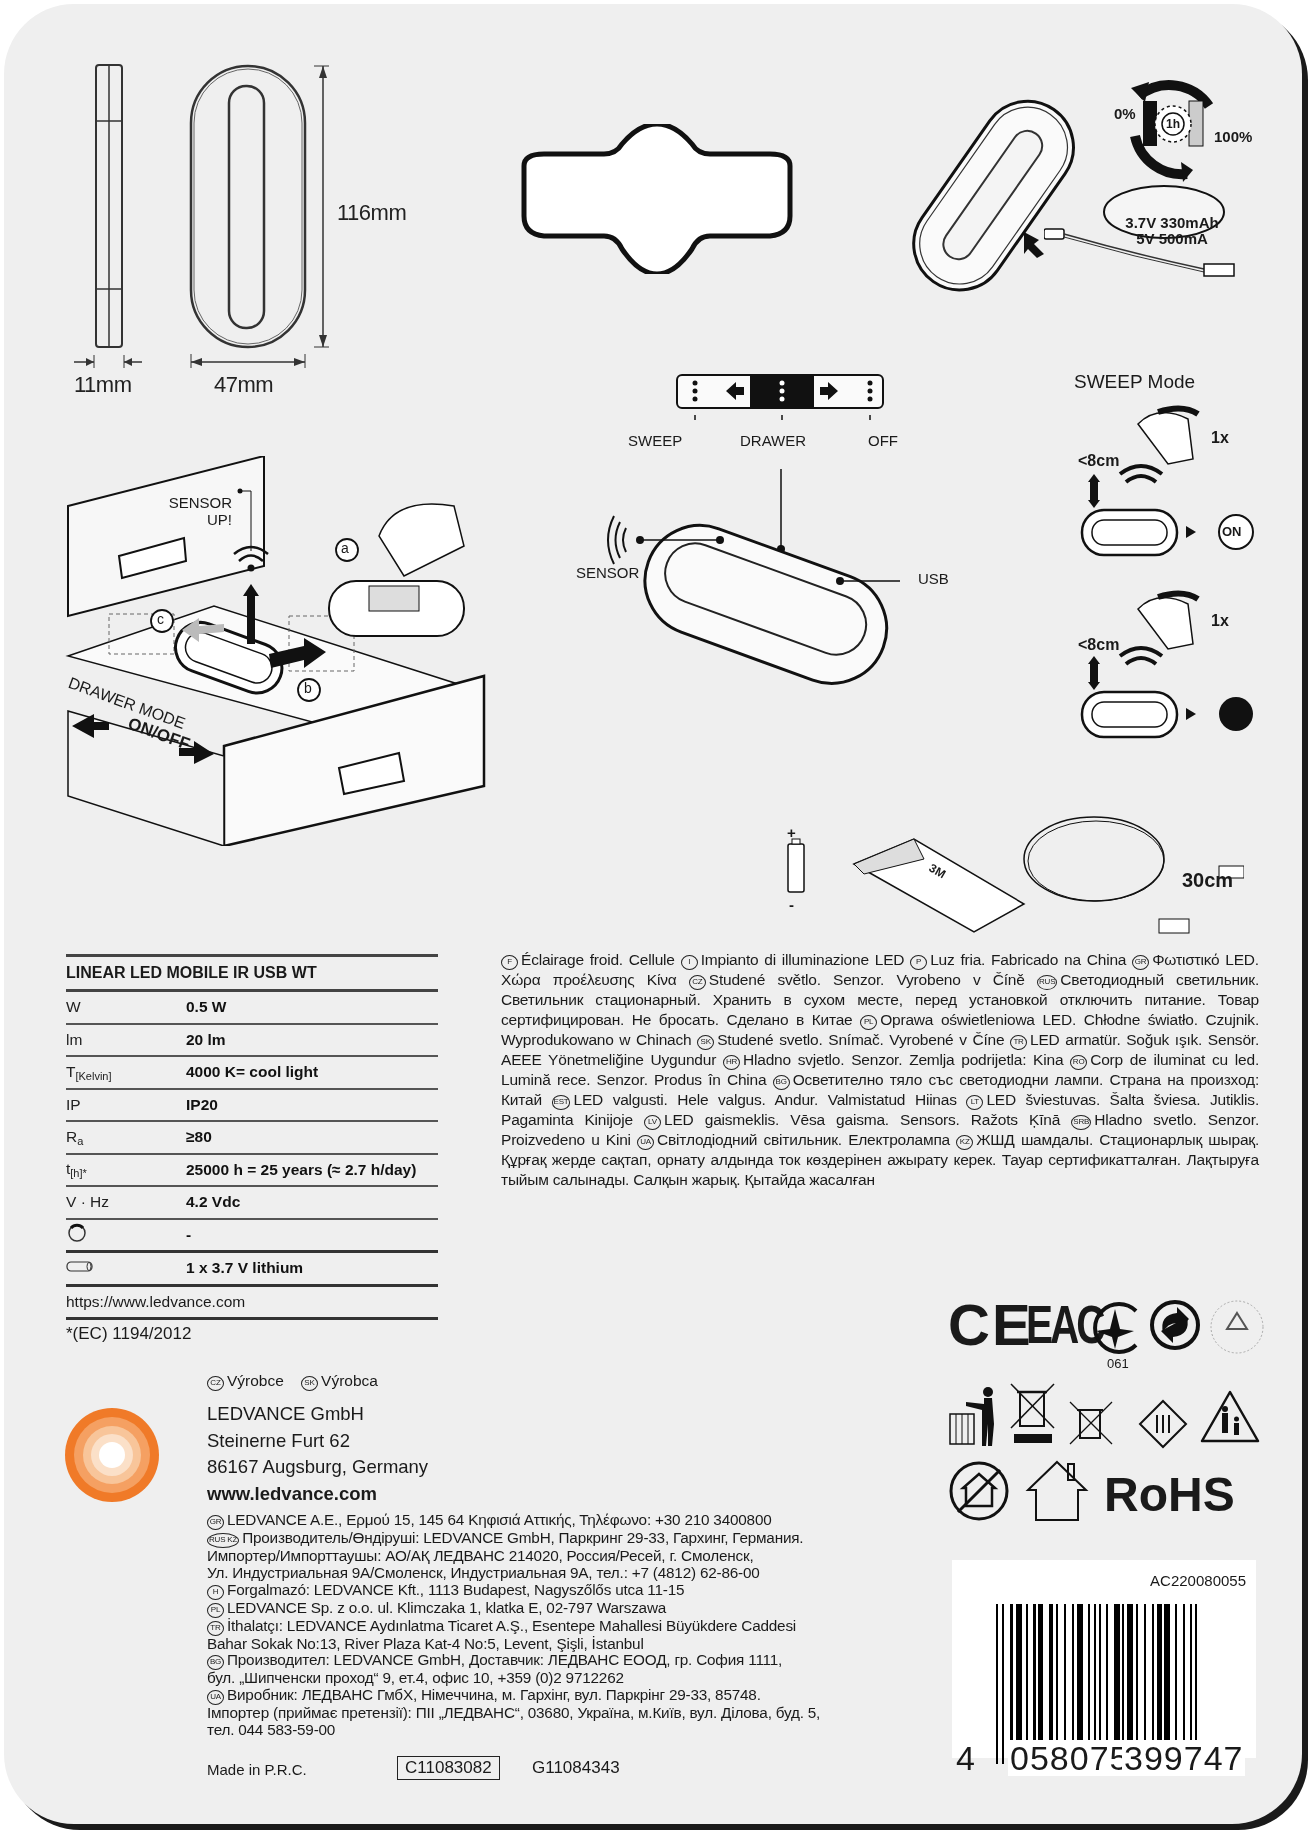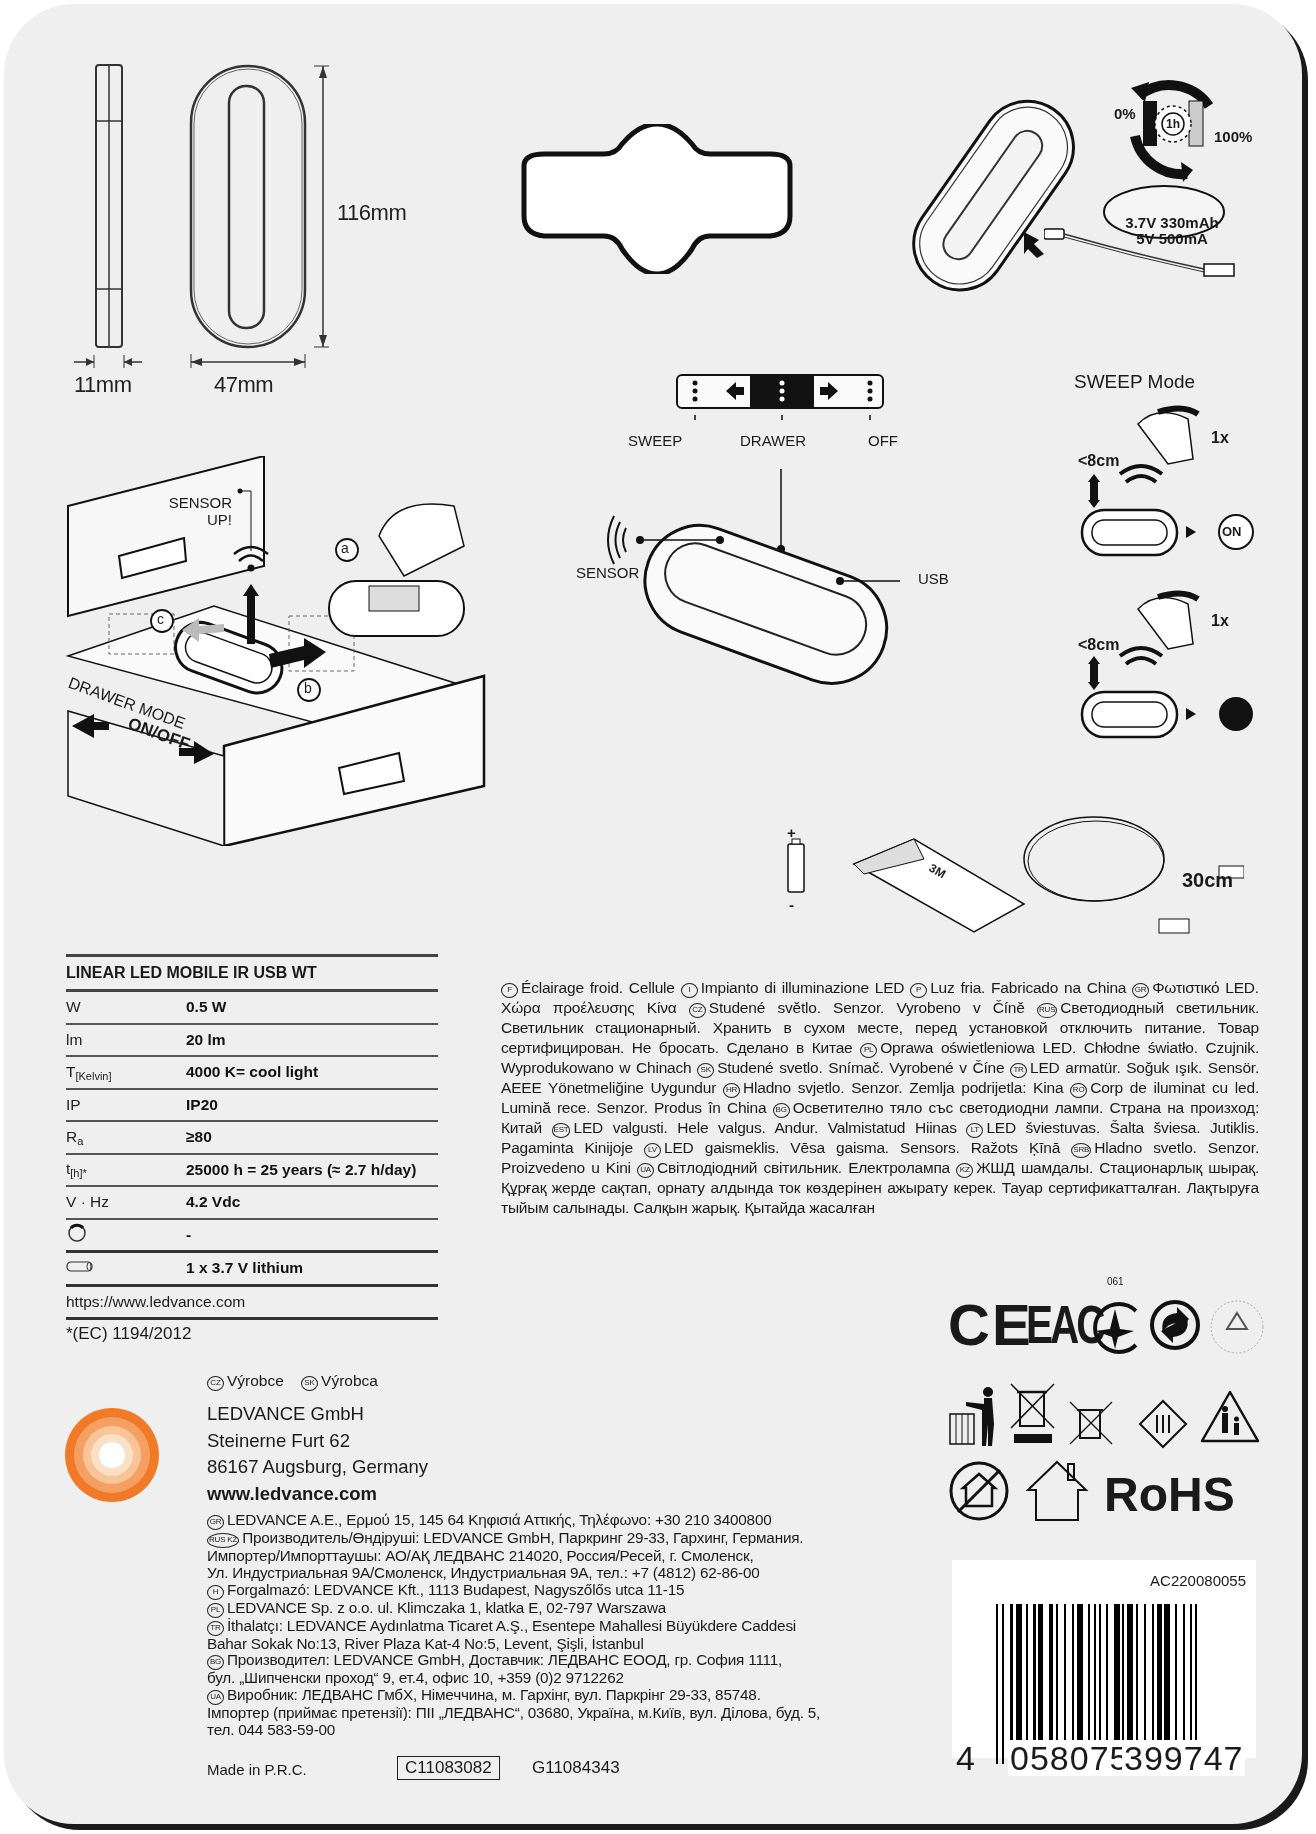--- a/index.html
+++ b/index.html
@@ -11,21 +11,21 @@
   .lbl{font-size:15px;color:#1a1a1a;}
   .lblb{font-size:19px;font-weight:bold;color:#1a1a1a;}
   table.spec{position:absolute;left:62px;top:950px;width:372px;border-collapse:collapse;font-size:15.5px;}
   table.spec td{padding:0 0 0 0;height:30.5px;border-bottom:2px solid #555;vertical-align:middle;}
   table.spec td.k{width:120px;color:#222;}
   table.spec td.v{font-weight:bold;color:#111;}
   table.spec tr.head td{font-weight:bold;font-size:16px;height:32px;border-top:3px solid #444;border-bottom:3px solid #444;}
   table.spec tr.thick td{border-bottom:3px solid #333;}
   table.spec tr.url td{font-weight:normal;}
   sub{font-size:11px;vertical-align:-3px;}
-  .ml{position:absolute;left:497px;top:946px;width:758px;font-size:15.5px;line-height:19.9px;text-align:justify;color:#1a1a1a;letter-spacing:-0.2px;margin-top:28px;}
+  .ml{position:absolute;left:497px;top:946px;width:758px;font-size:15.5px;line-height:19.9px;text-align:justify;color:#1a1a1a;letter-spacing:-0.2px;}
   .cc{display:inline-block;border:1px solid #222;border-radius:50%;font-size:8px;line-height:12px;min-width:13px;height:13px;text-align:center;vertical-align:1px;padding:0 1px;margin-right:3px;}
   .addr{position:absolute;left:203px;font-size:18.5px;color:#1a1a1a;}
   .imp{position:absolute;left:203px;top:1508px;width:720px;font-size:15.3px;line-height:16.8px;color:#1a1a1a;letter-spacing:-0.2px;}
   .barcode{position:absolute;left:948px;top:1556px;width:304px;height:198px;background:#fff;text-align:right;}
   .bars{position:absolute;left:44px;top:44px;width:246px;height:150px;display:flex;align-items:flex-start;}
   .bar{height:150px;background:#000;}
   .bar.g{height:160px;}
 </style>
 </head>
 <body>
@@ -350,21 +350,21 @@
   <div class="abs" style="left:203px;top:1757px;font-size:15px;">Made in P.R.C.</div>
   <div class="abs" style="left:393px;top:1752px;font-size:17px;border:1.5px solid #222;padding:1px 7px;">C11083082</div>
   <div class="abs" style="left:528px;top:1754px;font-size:17px;">G11084343</div>
 
   <div class="abs" style="left:944px;top:1292px;font-size:58px;font-weight:bold;letter-spacing:2px;line-height:58px;">CE</div>
   <div class="abs" style="left:1022px;top:1290px;font-size:54px;font-weight:bold;letter-spacing:-4px;line-height:60px;transform:scaleX(0.75);transform-origin:left;">EAC</div>
   <svg class="abs" style="left:1082px;top:1295px;" width="58" height="58">
     <path d="M50,12 A24,24 0 1 0 50,46" fill="none" stroke="#111" stroke-width="4"></path>
     <polygon points="29,10 34,30 48,32 32,38 29,50 26,38 10,32 24,30" fill="#111"></polygon>
   </svg>
-  <div class="abs" style="left:1103px;top:1272px;font-size:10px;">061</div>
+  <div class="abs" style="left:1103px;top:1352px;font-size:13px;">061</div>
   <svg class="abs" style="left:1145px;top:1295px;" width="52" height="52">
     <circle cx="26" cy="26" r="23" fill="none" stroke="#111" stroke-width="4"></circle>
     <path d="M14,34 Q10,16 28,14 L28,8 L40,20 L28,32 L28,24 Q18,24 14,34 Z" fill="#111"></path>
     <path d="M38,18 Q42,36 24,38 L24,44 L12,32 Z" fill="#111"></path>
   </svg>
   <svg class="abs" style="left:1205px;top:1295px;" width="56" height="56">
     <circle cx="28" cy="28" r="26" fill="none" stroke="#999" stroke-width="0.8" stroke-dasharray="2 2"></circle>
     <polygon points="28,14 38,30 18,30" fill="none" stroke="#555" stroke-width="2"></polygon>
   </svg>
 

